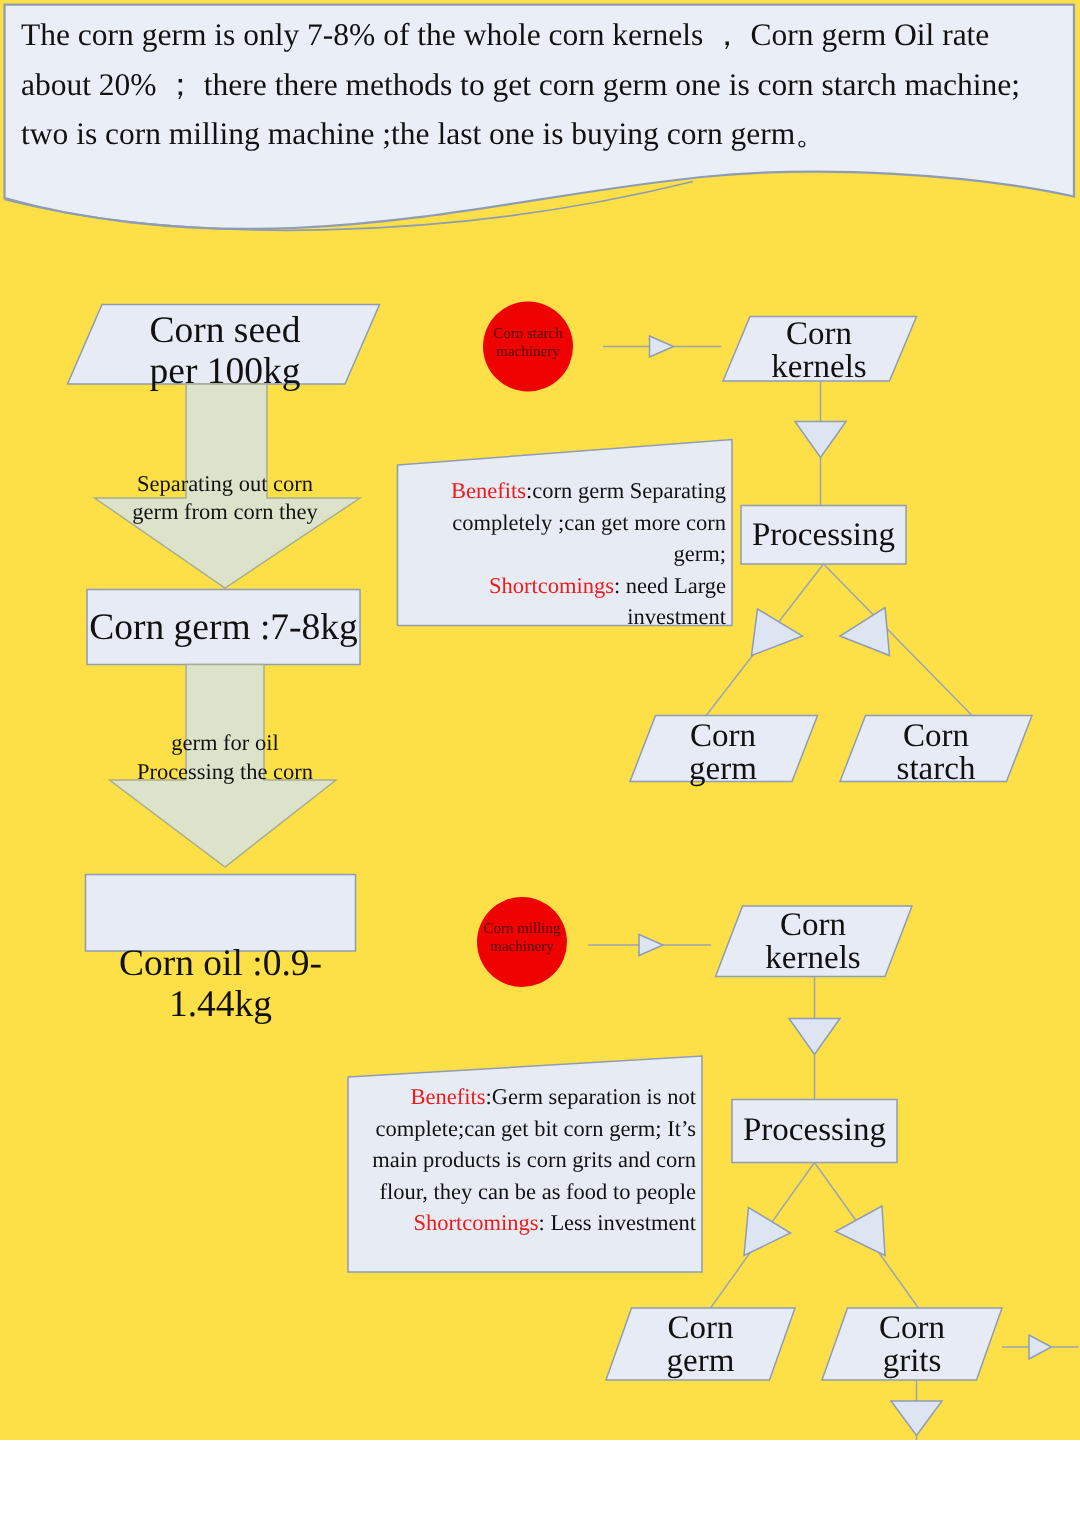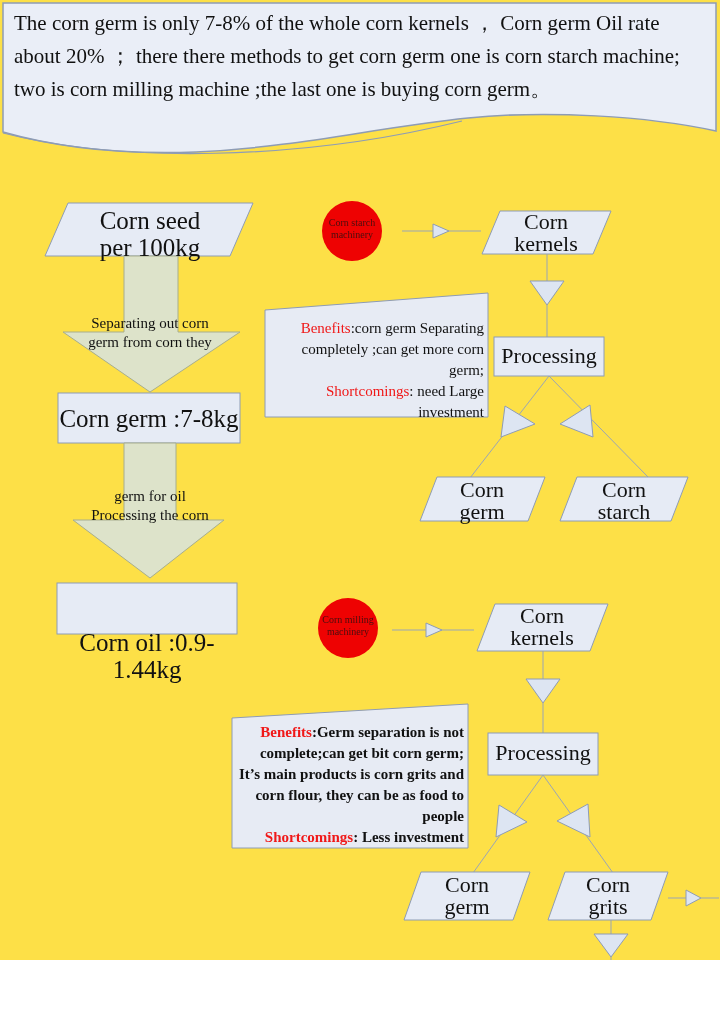--- a/index.html
+++ b/index.html
@@ -116,21 +116,21 @@
 
   <div class="circ-lbl" style="left:318px;top:614px;width:60px;">
     <div>Corn milling</div>
     <div>machinery</div>
   </div>
   <div class="lbl n22" style="left:482px;top:605px;width:120px;">
     <div>Corn</div>
     <div>kernels</div>
   </div>
   <div class="lbl n22" style="left:488px;top:742px;width:110px;">Processing</div>
-  <div class="ben" style="left:236px;top:722px;width:228px;font-weight:bold;">
+  <div class="ben" style="left:236px;top:722px;width:228px;">
     <div class="wrap"><span class="red">Benefits</span><span>:Germ separation is not complete;can get  bit corn germ; It’s main products is corn grits and corn flour, they can be as food to people</span></div>
     <div class="wrap"><span class="red">Shortcomings</span><span>: Less investment</span></div>
   </div>
   <div class="lbl n22" style="left:407px;top:874px;width:120px;">
     <div>Corn</div>
     <div>germ</div>
   </div>
   <div class="lbl n22" style="left:548px;top:874px;width:120px;">
     <div>Corn</div>
     <div>grits</div>

